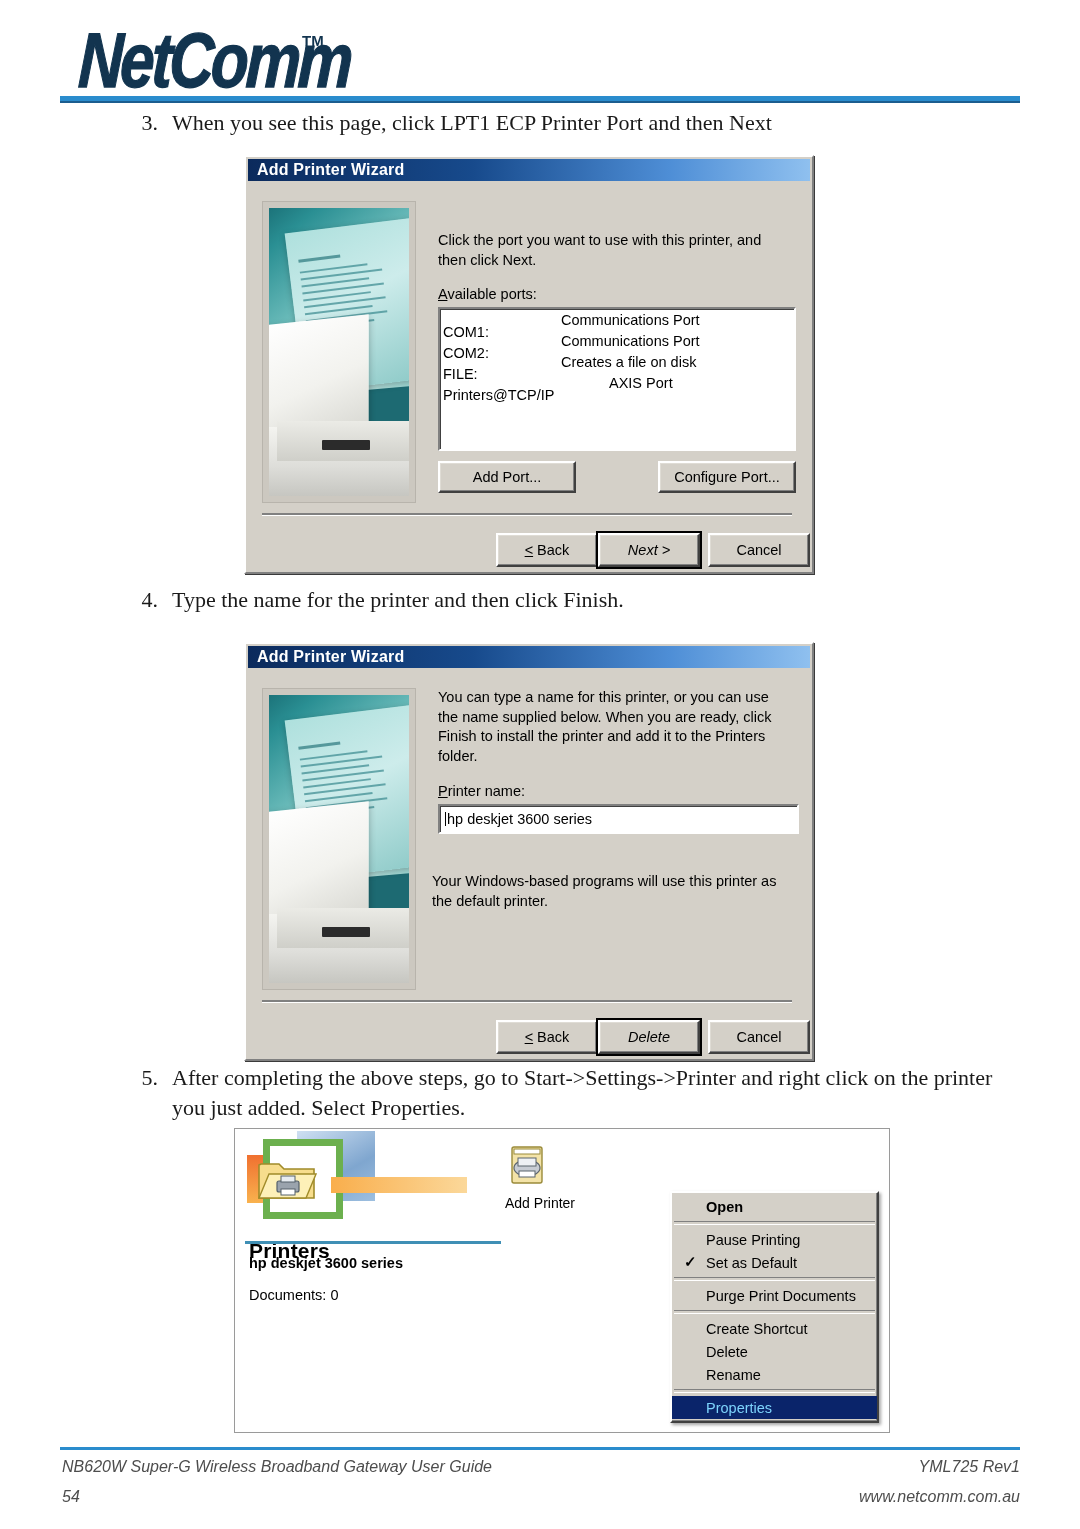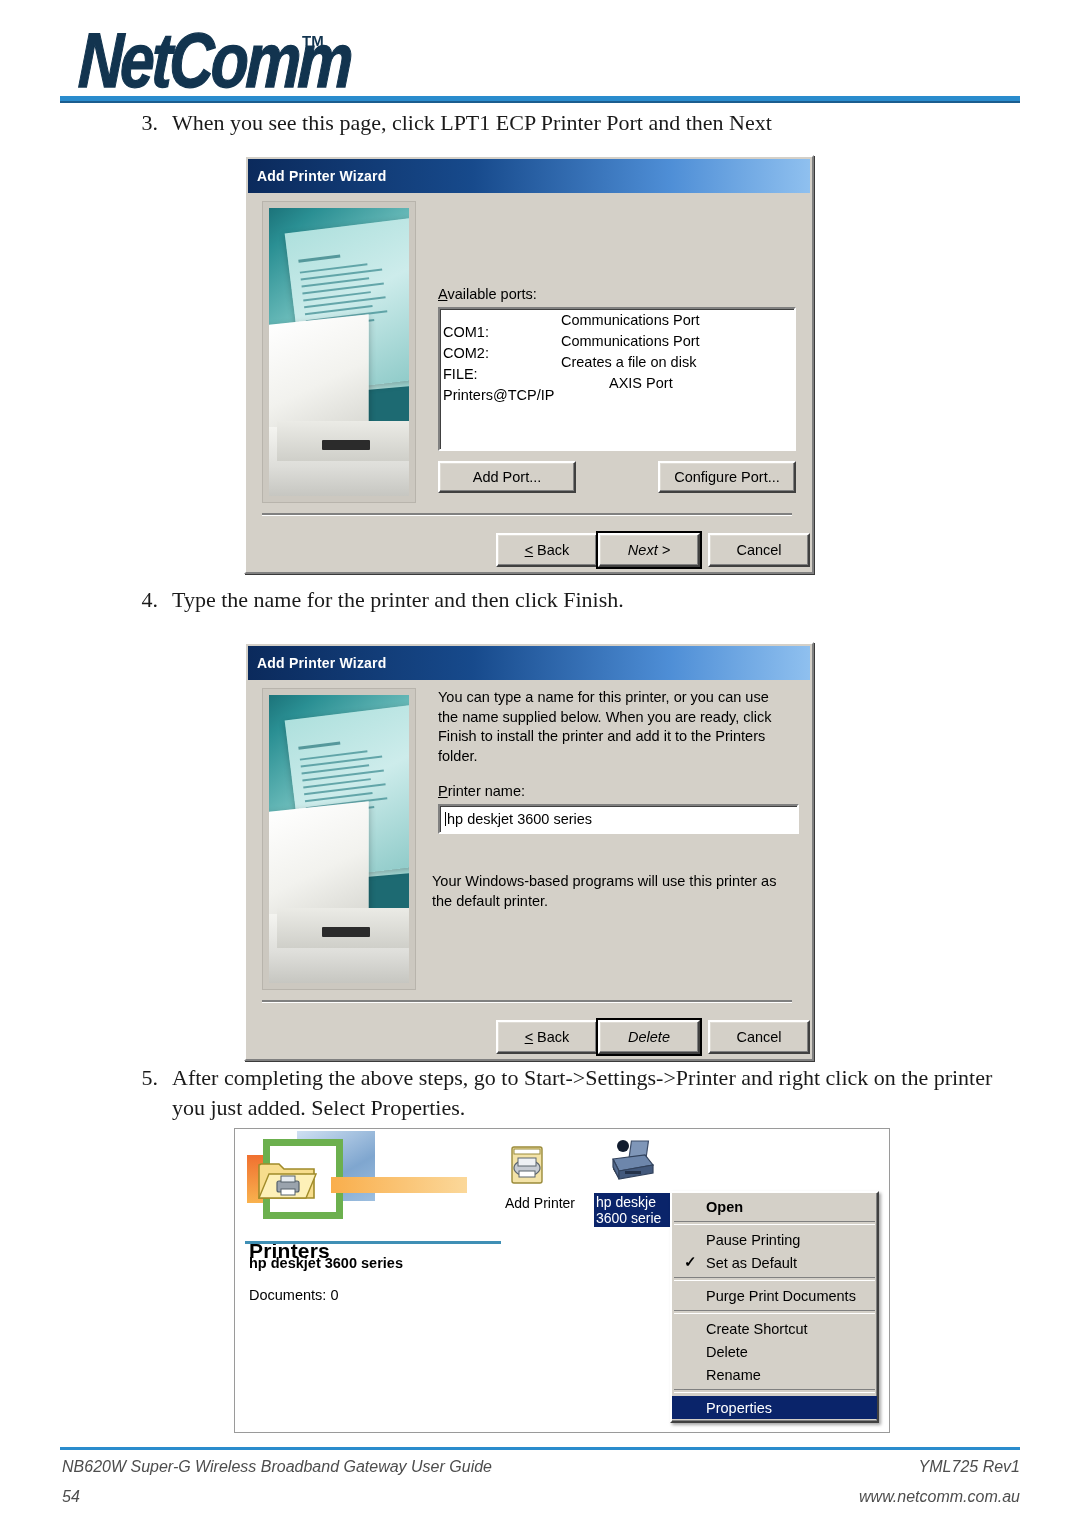--- a/index.html
+++ b/index.html
@@ -46,23 +46,23 @@
   
   .dlg {
     position:absolute;
     background:#d4d0c8;
     border:2px solid #ffffff;
     border-right-color:#808080; border-bottom-color:#808080;
     box-shadow:1px 1px 0 #3a3a3a;
     font-family:"Liberation Sans", sans-serif;
   }
   .titlebar {
-    position:absolute; left:2px; top:2px; right:2px; height:34px;
+    position:absolute; left:2px; top:2px; right:2px; height:22px;
     background:linear-gradient(to right,#0b2a5c 0%,#174a8c 40%,#4e8ed6 75%,#8fc0ef 100%);
-    color:#ffffff; font-weight:bold; font-size:14px;
+    color:#ffffff; font-weight:bold; font-size:16px;
     display:flex; align-items:center; padding-left:9px;
     letter-spacing:0.2px;
   }
   .dlg-body { position:absolute; left:2px; right:2px; top:30px; bottom:2px; }
 
   
   .wiz-photo {
     position:absolute;
     background:#ccc8c0;
     border:1px solid #b8b4ac;
@@ -200,21 +200,21 @@
     border-right-color:#404040; border-bottom-color:#404040;
     box-shadow:inset -1px -1px 0 #808080, 2px 2px 3px rgba(0,0,0,.35);
     font-family:"Liberation Sans", sans-serif;
     padding:2px 0;
   }
   .ctx-item {
     height:23px; display:flex; align-items:center;
     font-size:14.5px; color:#000; padding-left:34px; position:relative;
   }
   .ctx-item.bold { font-weight:bold; }
-  .ctx-item.hl { background:#0a246a; color:#ffffff; }
+  .ctx-item.hl { background:#0a246a; color:#7dd3fc; }
   .ctx-sep { height:2px; margin:3px 2px; border-top:1px solid #808080; border-bottom:1px solid #ffffff; }
   .ctx-check { position:absolute; left:12px; top:2px; font-size:15px; font-weight:bold; }
 
   
   .rule-bot { position:absolute; left:60px; top:1447px; width:960px; height:3px; background:#2a8ccd; }
   .footer {
     position:absolute; font-family:"Liberation Sans", sans-serif;
     font-style:italic; font-size:16px; color:#4d4d4d;
   }
 </style>
@@ -255,20 +255,21 @@
             <i></i>
             <i></i>
         </div>
         <div class="ph-tray"></div>
         <div class="ph-base"></div>
         <div class="ph-base2"></div>
         <div class="ph-slot"></div>
       </div>
     </div>
 
+    <div class="dlg-text" style="left:190px; top:44px; width:350px;">Click the port you want to use with this printer, and then click Next.</div>
 
     <div class="dlg-text ul-first" style="left:190px; top:98px;">Available ports:</div>
 
     <div class="listbox" style="left:190px; top:120px; width:354px; height:140px;">
       <div class="lb-row">
         <span class="lb-c1">COM1:</span>
         <span>Communications Port</span>
       </div>
       <div class="lb-row">
         <span class="lb-c1">COM2:</span>
@@ -396,35 +397,20 @@
     <svg width="44" height="44" viewBox="0 0 44 44">
       <rect x="7" y="4" width="30" height="36" rx="2" fill="#f3e3a8" stroke="#9a8b3a" stroke-width="1.4"></rect>
       <rect x="9" y="6" width="26" height="5" fill="#ffffff" stroke="#9a8b3a" stroke-width="1"></rect>
       <ellipse cx="22" cy="25" rx="13" ry="8" fill="#c7ccd3" stroke="#5b646d" stroke-width="1.2"></ellipse>
       <rect x="13" y="15" width="18" height="8" fill="#eef1f4" stroke="#5b646d" stroke-width="1"></rect>
       <rect x="14" y="28" width="16" height="6" fill="#ffffff" stroke="#5b646d" stroke-width="1"></rect>
     </svg>
     <div class="lbl">Add Printer</div>
   </div>
 
-  <div class="icon-cell" style="left:370px; top:8px;">
-    <svg width="52" height="48" viewBox="0 0 52 48">
-      <rect x="27" y="4" width="17" height="16" transform="skewX(-8)" fill="#7f96b8" stroke="#3c4c68" stroke-width="1.2"></rect>
-      <circle cx="18" cy="9" r="6" fill="#111c2e"></circle>
-      <path d="M8 22 L40 18 L48 28 L14 34 Z" fill="#6d86ab" stroke="#32425c" stroke-width="1.2"></path>
-      <path d="M8 22 L14 34 L14 42 L8 32 Z" fill="#4f6party"></path>
-      <path d="M8 22 L14 34 L14 42 L8 30 Z" fill="#536a8e" stroke="#32425c" stroke-width="1.2"></path>
-      <path d="M14 34 L48 28 L48 36 L14 42 Z" fill="#43597c" stroke="#32425c" stroke-width="1.2"></path>
-      <rect x="20" y="34" width="16" height="3" fill="#24324a"></rect>
-    </svg>
-    <div class="lbl sel" style="display:block; width:74px; margin-left:-11px;">
-      <span>hp deskje</span><br>
-      <span>3600 serie</span>
-    </div>
-  </div>
 
   <div class="ctx" style="left:435px; top:62px; width:205px;">
     <div class="ctx-item bold">
       <span>Open</span>
     </div>
     <div class="ctx-sep"></div>
     <div class="ctx-item">
       <span>Pause Printing</span>
     </div>
     <div class="ctx-item">

